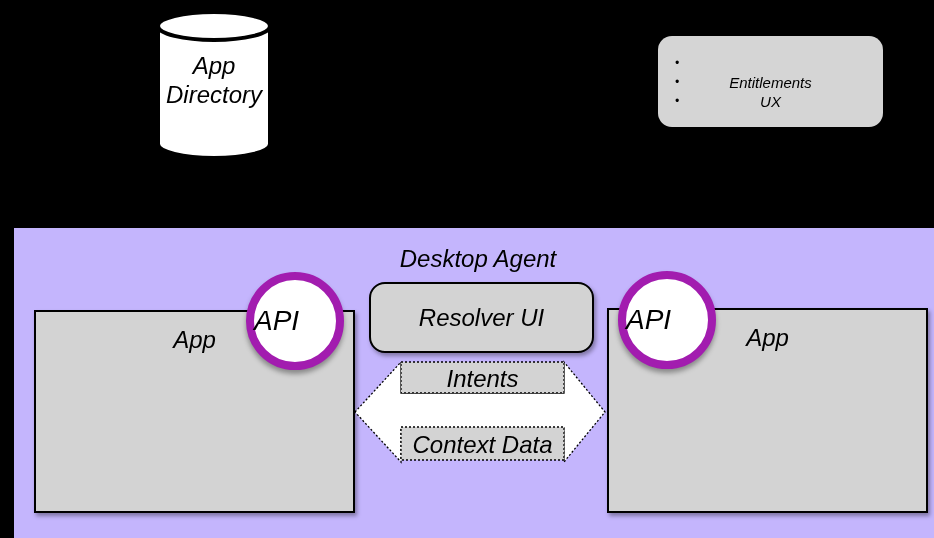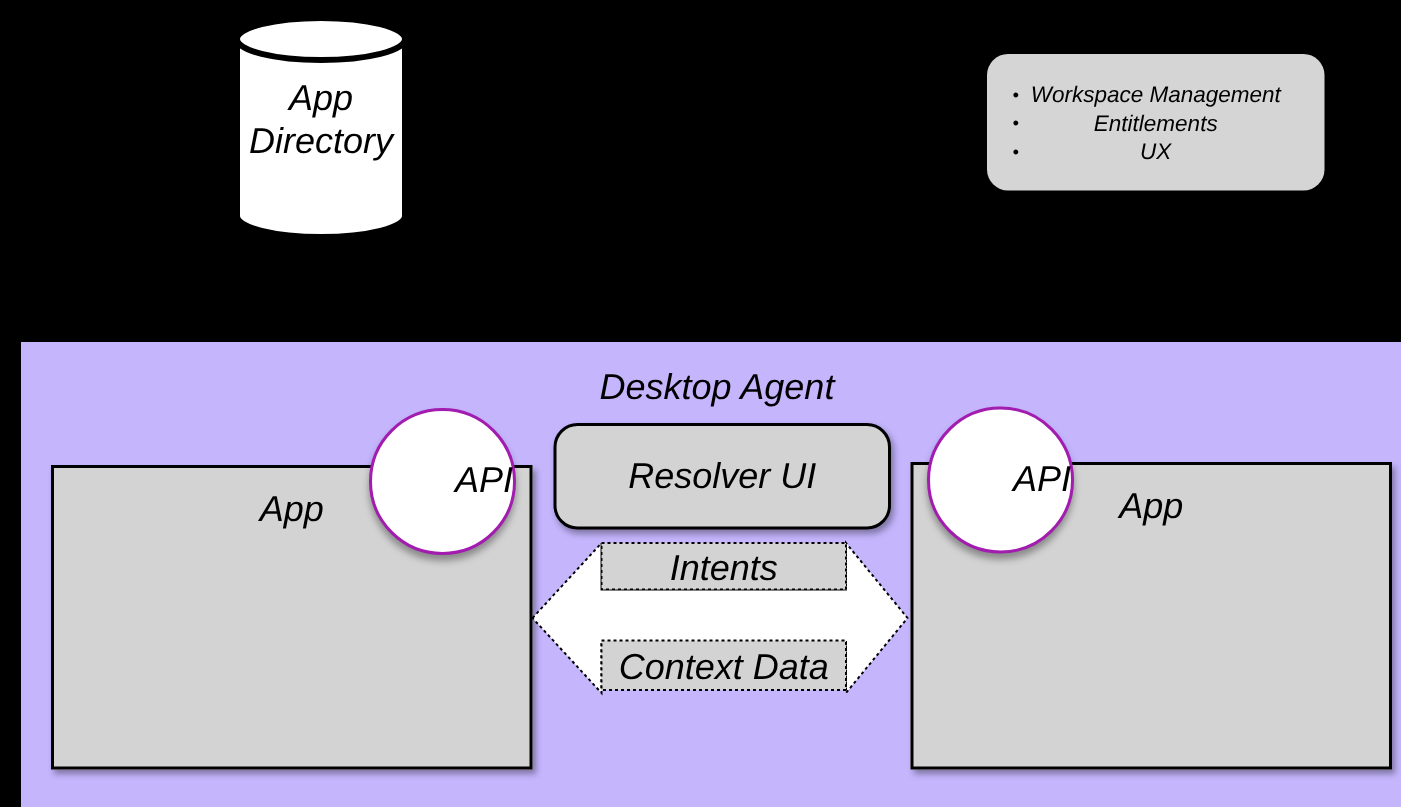--- a/index.html
+++ b/index.html
@@ -115,26 +115,26 @@
     font-size: 24px;
     text-align: center;
   }
 
   .api-circle {
     position: absolute;
     width: 98px;
     height: 98px;
     border-radius: 50%;
     background: #fff;
-    border: 2px solid #a21caf;
+    border: 8px solid #a21caf;
     box-shadow: 0 4px 5px rgba(0,0,0,0.35);
     display: flex;
     align-items: center;
-    justify-content: flex-end;
-    font-size: 24px;
+    justify-content: flex-start;
+    font-size: 28px;
   }
   .api-left  { left: 232px; top: 44px; }
   .api-right { left: 604px; top: 43px; }
 
   .msg-arrow {
     position: absolute;
     left: 0; top: 0;
     pointer-events: none;
   }
   .msg-arrow text {
@@ -153,21 +153,20 @@
       <path d="M3 17 L3 135 A56 14 0 0 0 115 135 L115 17 Z" fill="#ffffff" stroke="#000000" stroke-width="4"></path>
       <ellipse cx="59" cy="17" rx="56" ry="14" fill="#ffffff" stroke="#000000" stroke-width="4"></ellipse>
     </svg>
     <div class="cylinder-label">App
 Directory</div>
   </div>
 
   <div class="features-panel">
     <div class="feature-row">
       <span class="feature-bullet">•</span>
-      <span>Workspace Management</span>
     </div>
     <div class="feature-row">
       <span class="feature-bullet">•</span>
       <span>Entitlements</span>
     </div>
     <div class="feature-row">
       <span class="feature-bullet">•</span>
       <span>UX</span>
     </div>
   </div>

